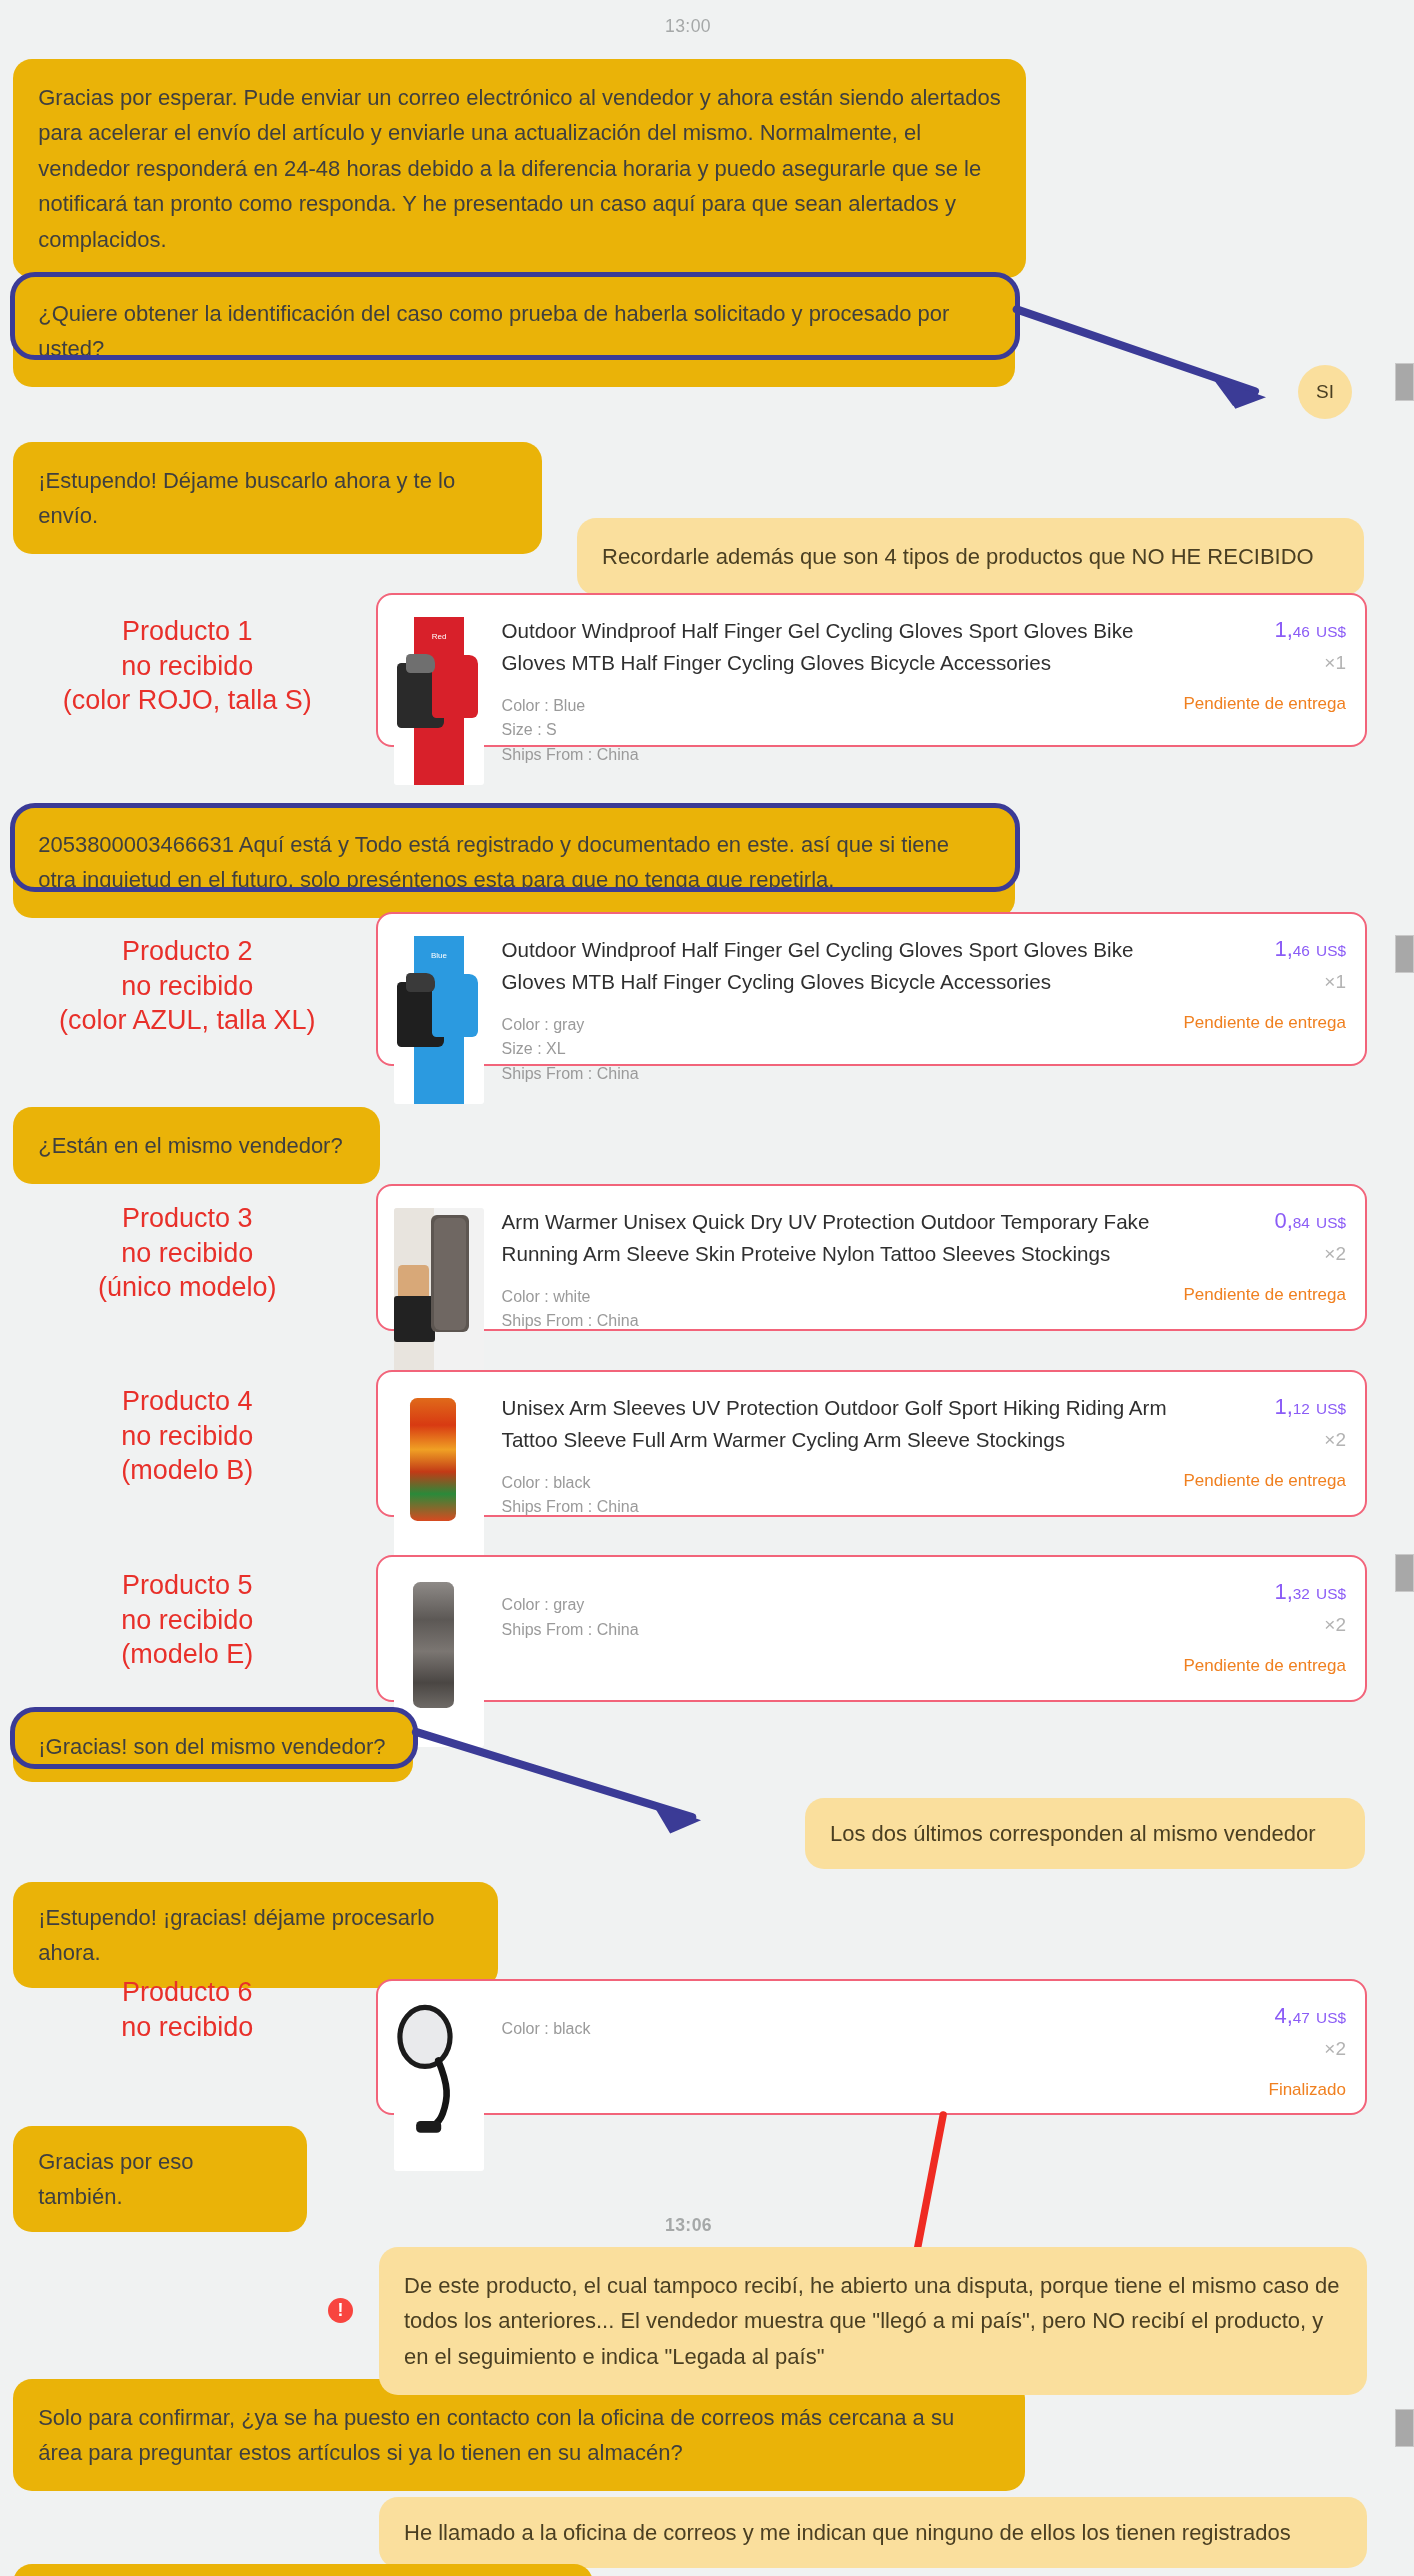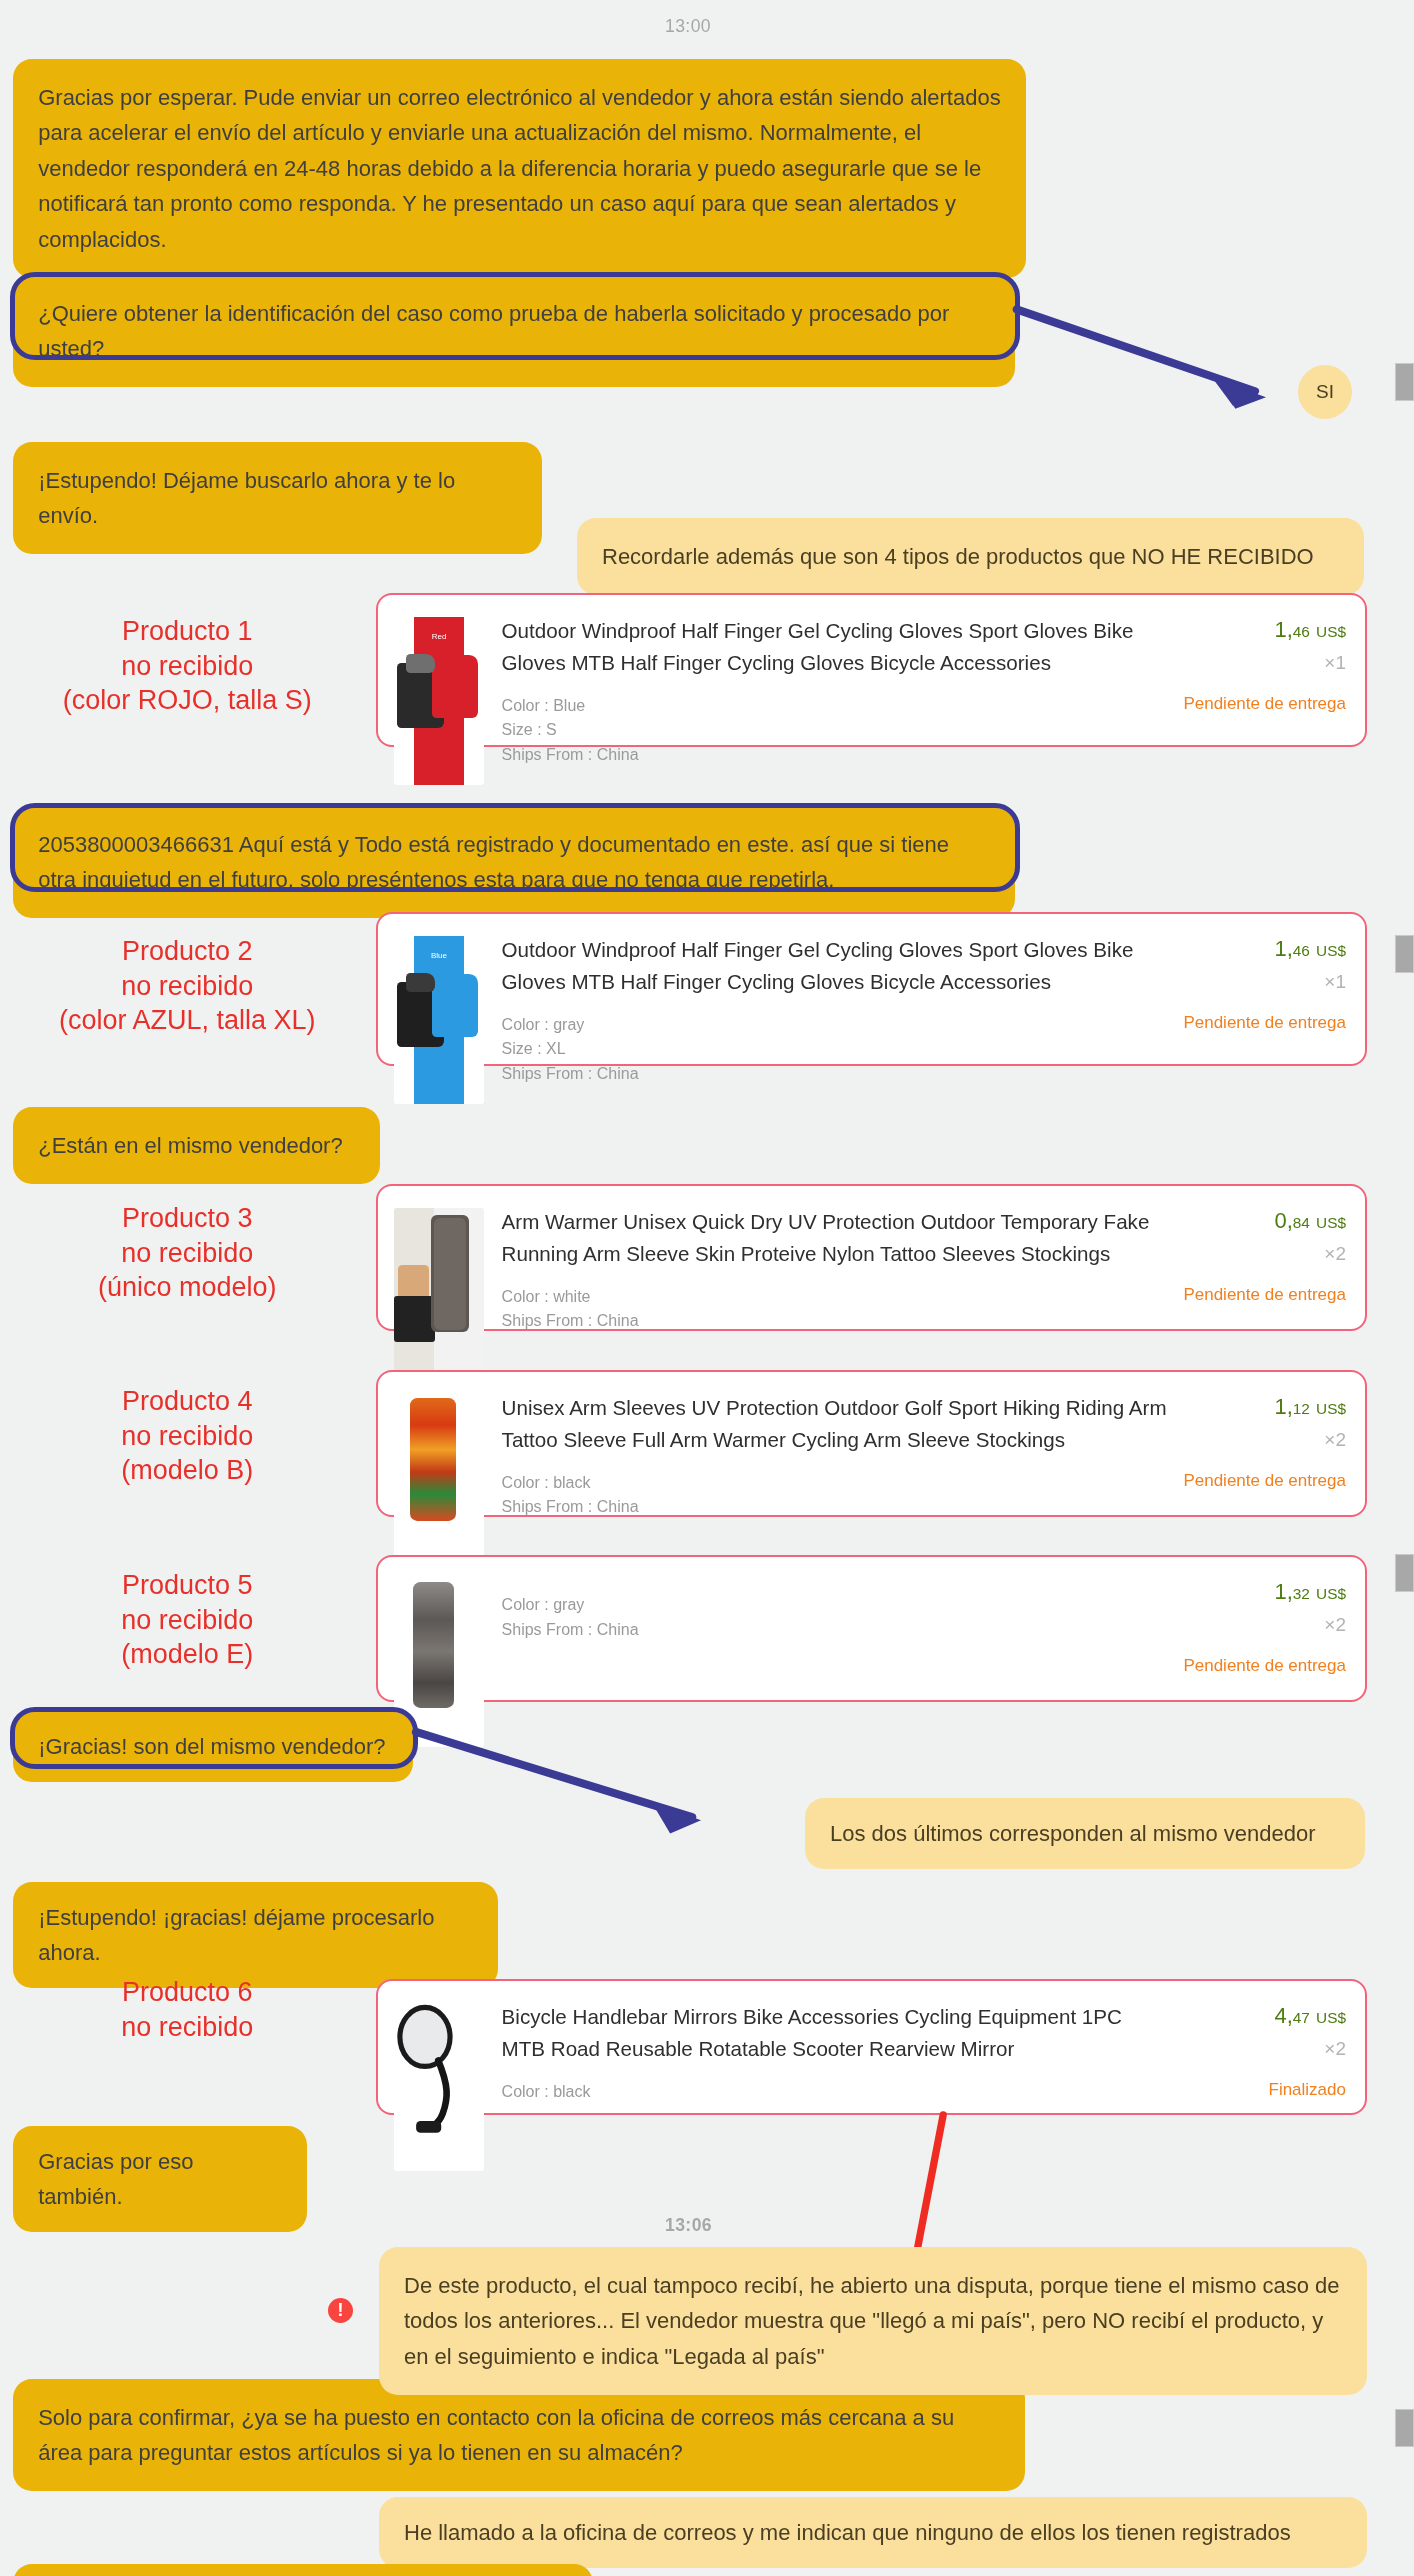--- a/index.html
+++ b/index.html
@@ -93,21 +93,21 @@
     color: #9a9a9a;
   }
   .prod-right {
     flex: 0 0 auto;
     text-align: right;
     min-width: 169px;
     padding-top: 5.9px;
   }
   .prod-price {
     font-size: 22px;
-    color: #4d7c0f;
+    color: #8b5cf6;
     white-space: nowrap;
   }
   .prod-price .frac { font-size: 15.4px; }
   .prod-price .cur  { font-size: 15.4px; }
   .prod-qty {
     font-size: 19px;
     color: #b3b3b3;
     margin-top: 8.8px;
   }
   .prod-status {
@@ -350,21 +350,20 @@
     <div class="prod-thumb">
       <div class="tn" style="background:#ffffff;">
         <svg viewBox="0 0 122 180" style="position:absolute; inset:0;">
           <ellipse cx="42" cy="46" rx="34" ry="40" fill="#e9eaec" stroke="#1b1b1b" stroke-width="7"></ellipse>
           <path d="M60 78 C74 112, 74 128, 66 150 C60 166, 48 170, 40 168" stroke="#151515" stroke-width="9" fill="none" stroke-linecap="round"></path>
           <rect x="30" y="160" width="34" height="16" rx="6" fill="#1b1b1b"></rect>
         </svg>
       </div>
     </div>
     <div class="prod-body">
-      <div class="prod-title">Bicycle Handlebar Mirrors Bike Accessories Cycling Equipment 1PC MTB Road Reusable Rotatable Scooter Rearview Mirror</div>
       <div class="prod-attrs">
         <div class="prod-attr">Color : black</div>
       </div>
     </div>
     <div class="prod-right">
       <div class="prod-price"><span>4,</span><span class="frac">47</span> <span class="cur">US$</span></div>
       <div class="prod-qty">×2</div>
       <div class="prod-status">Finalizado</div>
     </div>
   </div>

